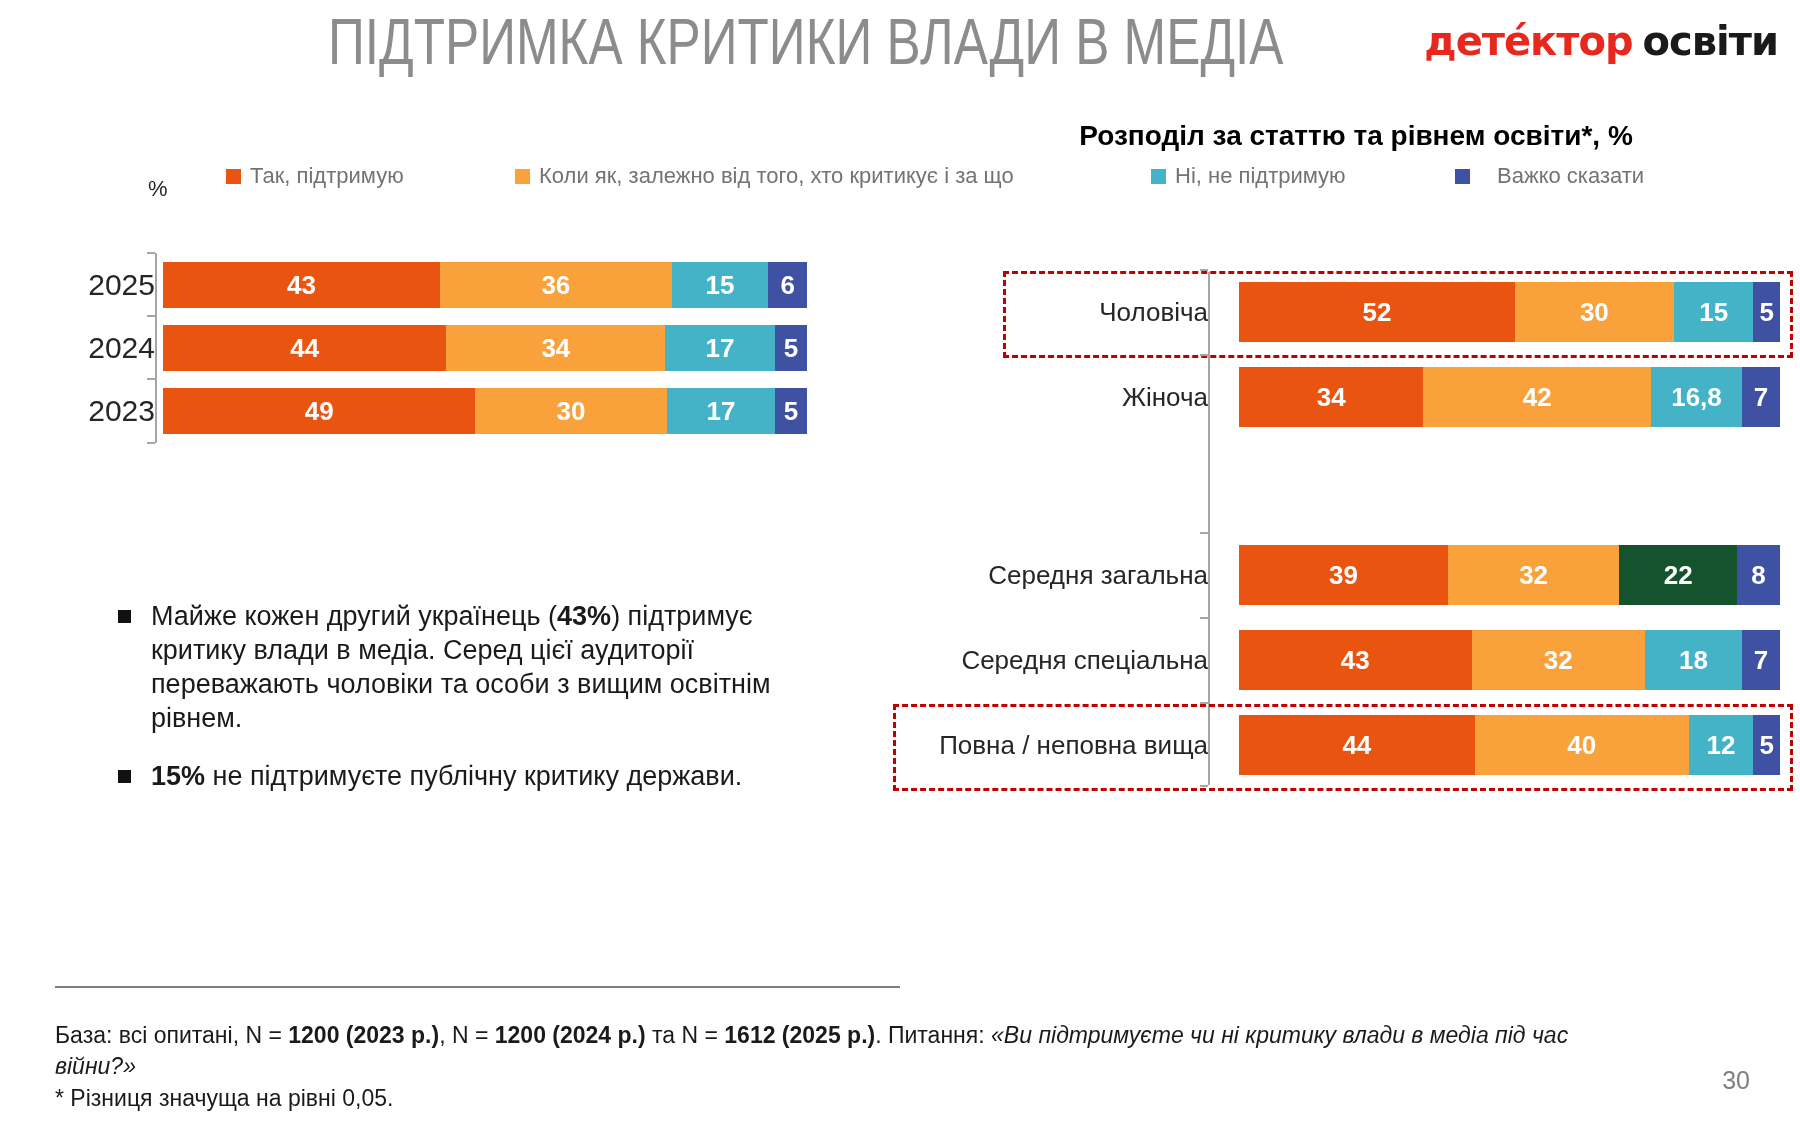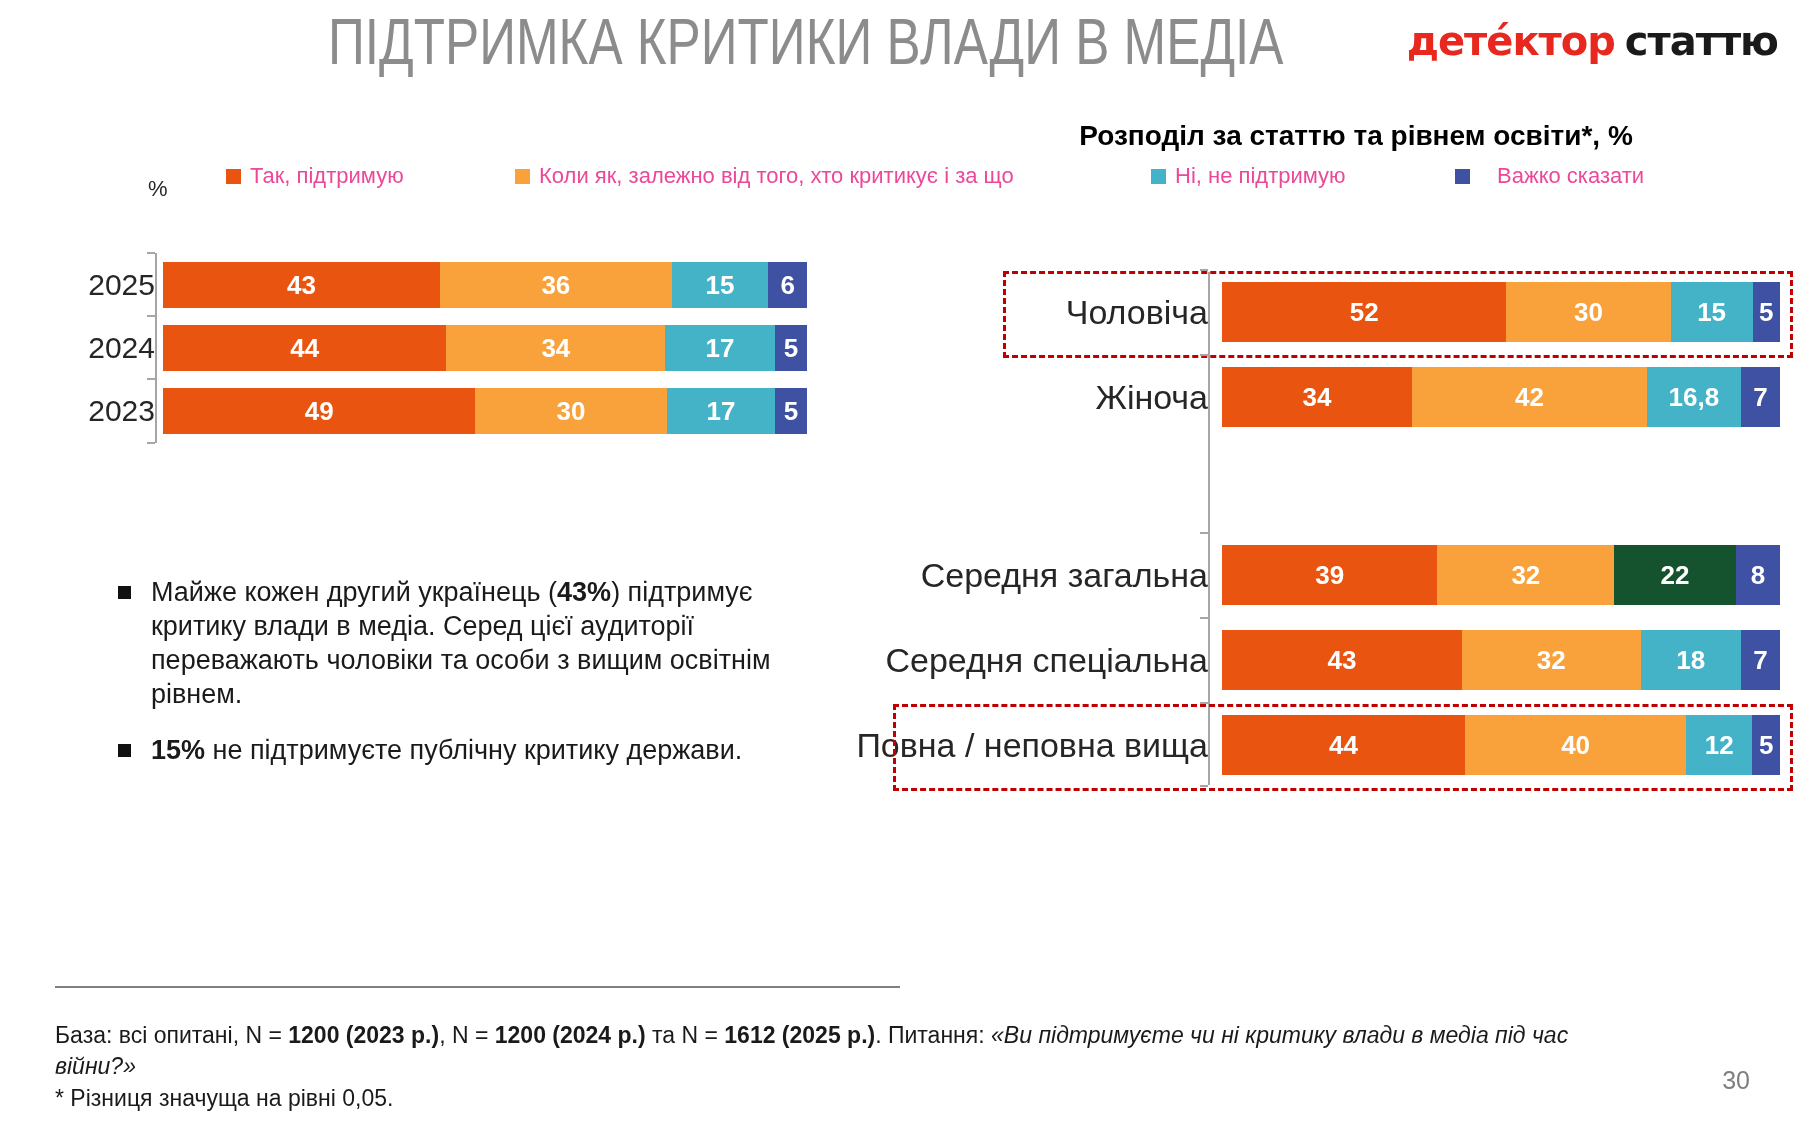--- a/index.html
+++ b/index.html
@@ -22,21 +22,21 @@
   }
   .logo-red{color:#e8281e;}
   .logo-dark{color:#1a1a1a; margin-left:10px;}
   .subtitle{
     position:absolute; left:1046px; top:120px; width:620px;
     font-size:28px; font-weight:bold; color:#000; text-align:center;
   }
   
   .legend-item{
     position:absolute; top:163px; display:flex; align-items:center;
-    font-size:22px; color:#ec4899; white-space:nowrap;text-align:right;
+    font-size:22px; color:#737373; white-space:nowrap;text-align:right;
   }
   .legend-item .sw{width:15px; height:15px; margin-right:9px; flex:0 0 15px;}
   .legend-item:nth-child(1){left:226px;}
   .legend-item:nth-child(2){left:515px;}
   .legend-item:nth-child(3){left:1151px;}
   .legend-item:nth-child(4){left:1455px;gap:18px;}
   .pct-label{position:absolute; left:148px; top:176px; font-size:22px; color:#262626;}
   
   .chart{position:absolute;}
   .bar-row{position:relative; display:flex; align-items:stretch;}
@@ -54,53 +54,53 @@
   .chart-left .bar-row{height:46px; margin-bottom:17px;}
   .chart-left .cat-label{width:100px; padding-right:8px; font-size:30px;}
   .chart-left .seg span{font-size:26px;}
   .chart-left::before{left:100px; top:-9px; height:190px;}
   .chart-left .bar-row::before{left:92px; top:-10px;}
   .chart-left::after{left:92px; top:180px;}
   
   .chart-right{left:900px; top:282px; width:880px;}
   .chart-right .bar-row{height:60px; margin-bottom:25px;}
   .chart-right .bar-row:nth-child(3){margin-top:118px;}
-  .chart-right .cat-label{width:308px; padding-right:14px; font-size:34px;}
+  .chart-right .cat-label{width:308px; padding-right:31px; font-size:26px;}
   .chart-right .seg span{font-size:26px;}
   .chart-right::before{left:308px; top:-10px; height:513px;}
   .chart-right .bar-row::before{left:300px; top:-13px;}
   .chart-right::after{left:300px; top:503px;}
   
   .chart-right .bar-row.hl::after{
     content:""; position:absolute; top:-11px; bottom:-16px; left:-7px; right:-13px;
     border:3px dashed #c00000; pointer-events:none;
   }
   .chart-right .bar-row:first-child.hl::after{left:103px;}
   
   .bullets{position:absolute; left:118px; top:575px; width:690px; list-style:none; margin:0; padding:0;}
-  .bullets li{display:flex; margin-bottom:22px; font-size:27px; line-height:34px; color:#1a1a1a;}
+  .bullets li{display:flex; margin-bottom:22px; font-size:27px; line-height:34px; color:#1a1a1a;margin-top:24px;}
   .bullets .marker{flex:0 0 13px; width:13px; height:13px; background:#111; margin:11px 20px 0 0;}
   .b{font-weight:bold;}
   .i{font-style:italic;}
   
   .divider{position:absolute; left:55px; top:986px; width:845px; height:2px; background:#7f7f7f;}
   .footnote{position:absolute; left:55px; top:1020px; width:1545px;
             font-size:23px; line-height:31px; color:#1a1a1a;}
   .footnote .note2{margin-top:1px;}
   .pagenum{position:absolute; right:50px; top:1066px; font-size:25px; color:#7f7f7f;}
 </style>
 </head>
 <body>
 
 <div class="slide">
 
   <div class="title">ПІДТРИМКА КРИТИКИ ВЛАДИ В МЕДІА</div>
 
   <div class="logo">
-    <span class="logo-red">детéктор</span><span class="logo-dark">статтю</span>
+    <span class="logo-red">детéктор</span><span class="logo-dark">освіти</span>
   </div>
 
   <div class="subtitle">Розподіл за статтю та рівнем освіти*, %</div>
 
   <div id="legend">
       <div class="legend-item">
         <span class="sw" style="background: rgb(233, 85, 16);"></span>
         <span>Так, підтримую</span>
       </div>
       <div class="legend-item">

